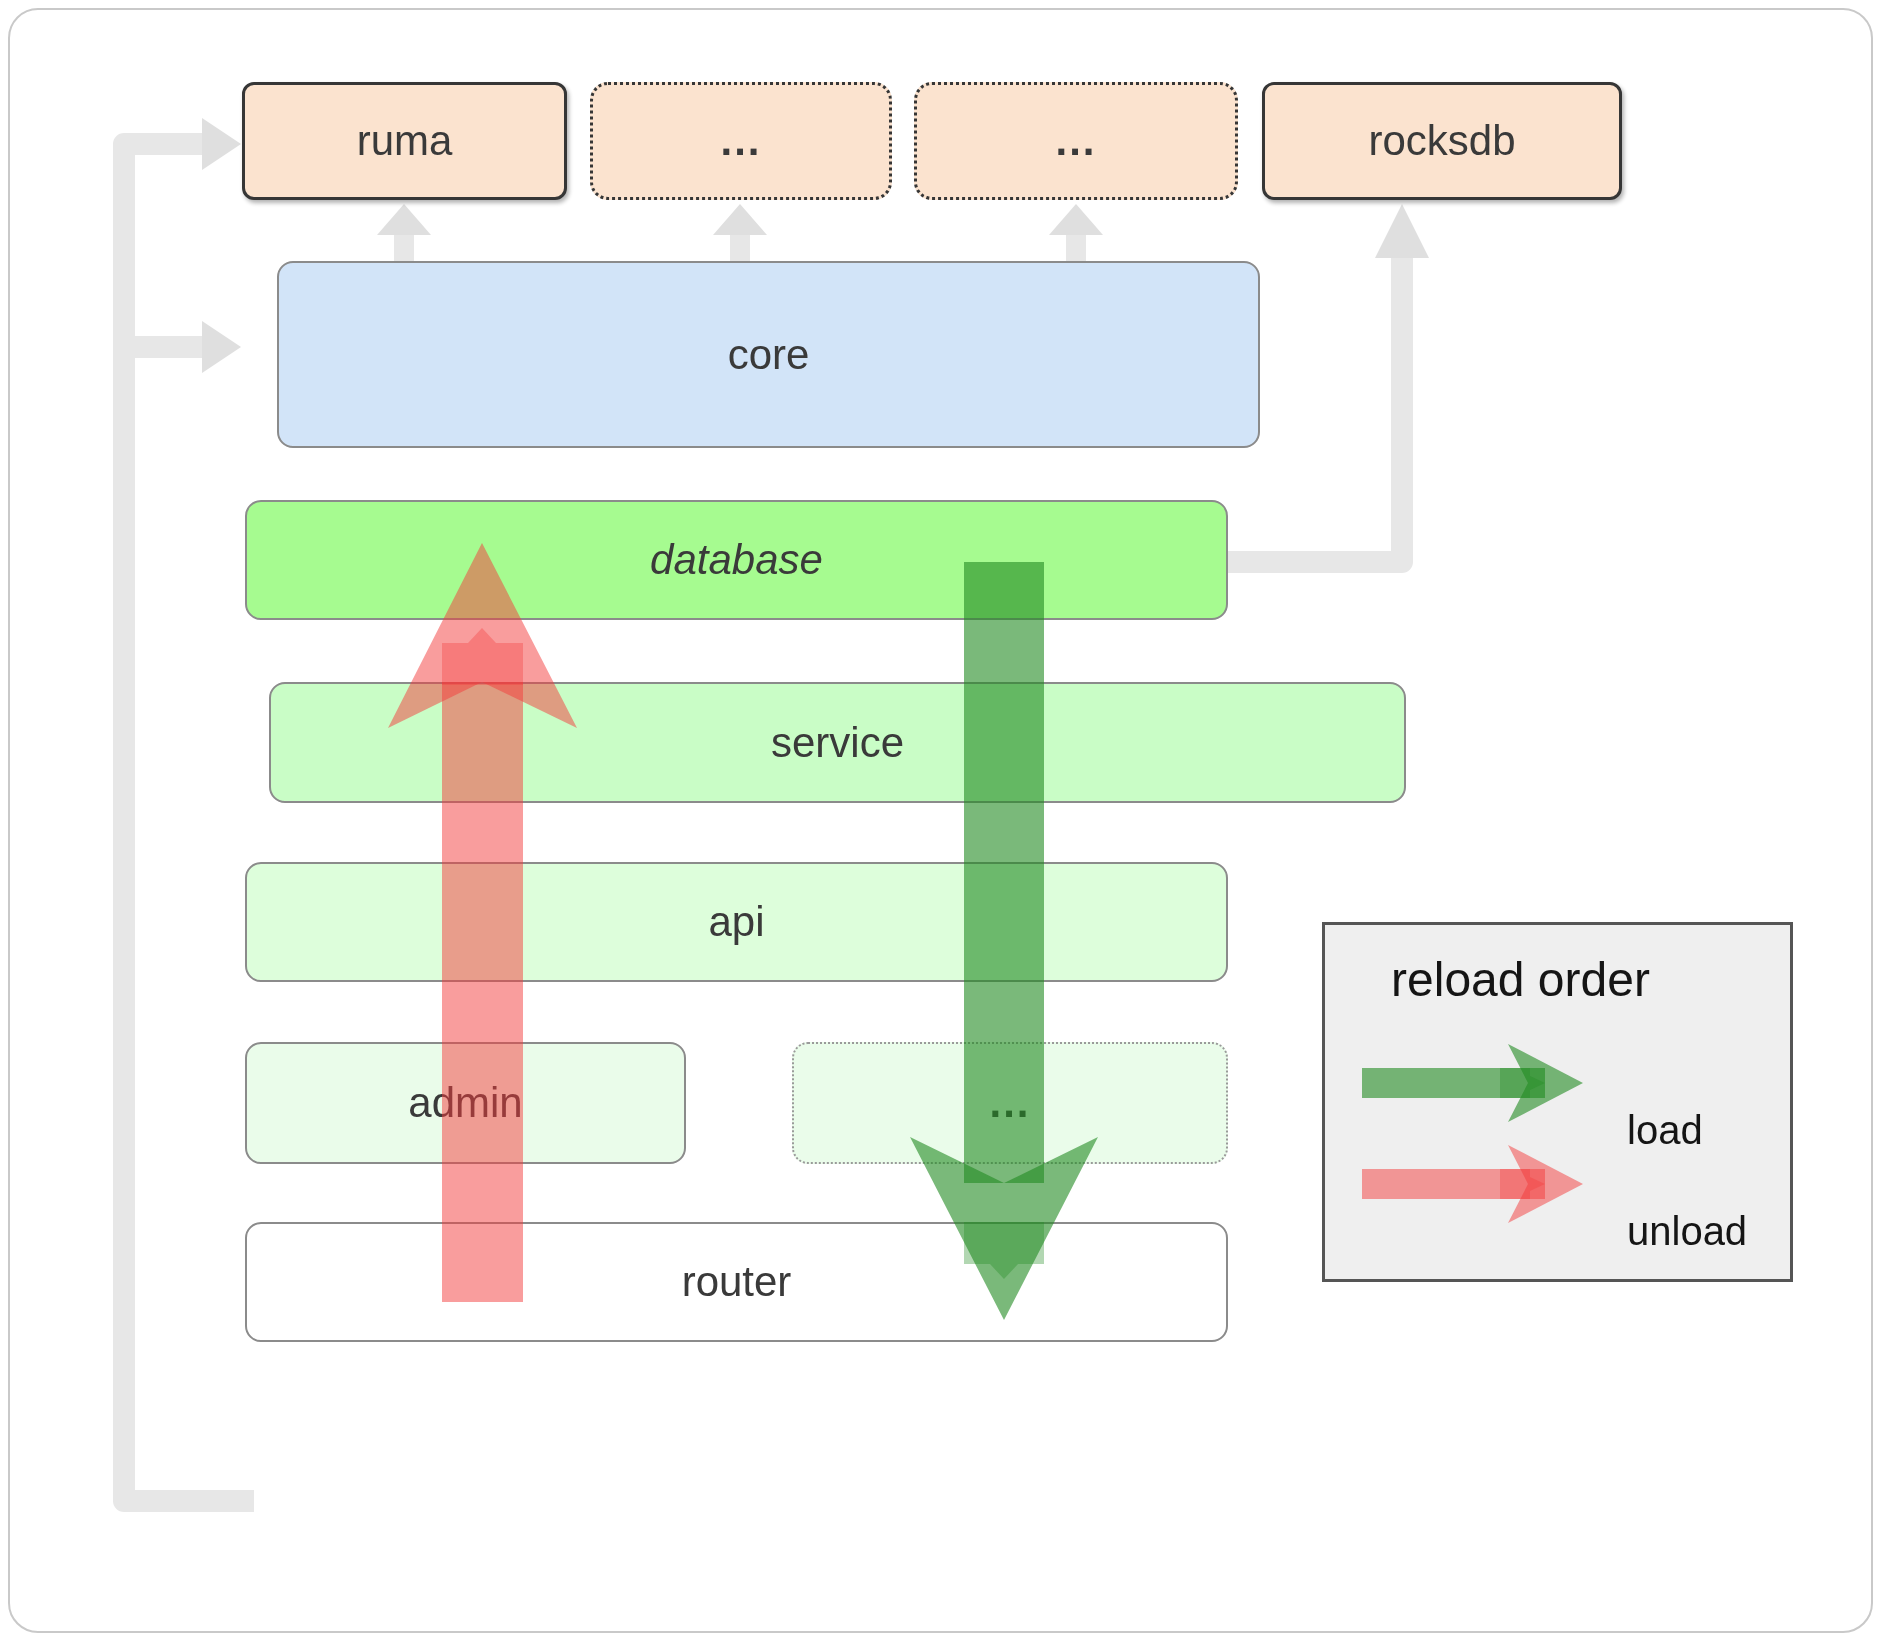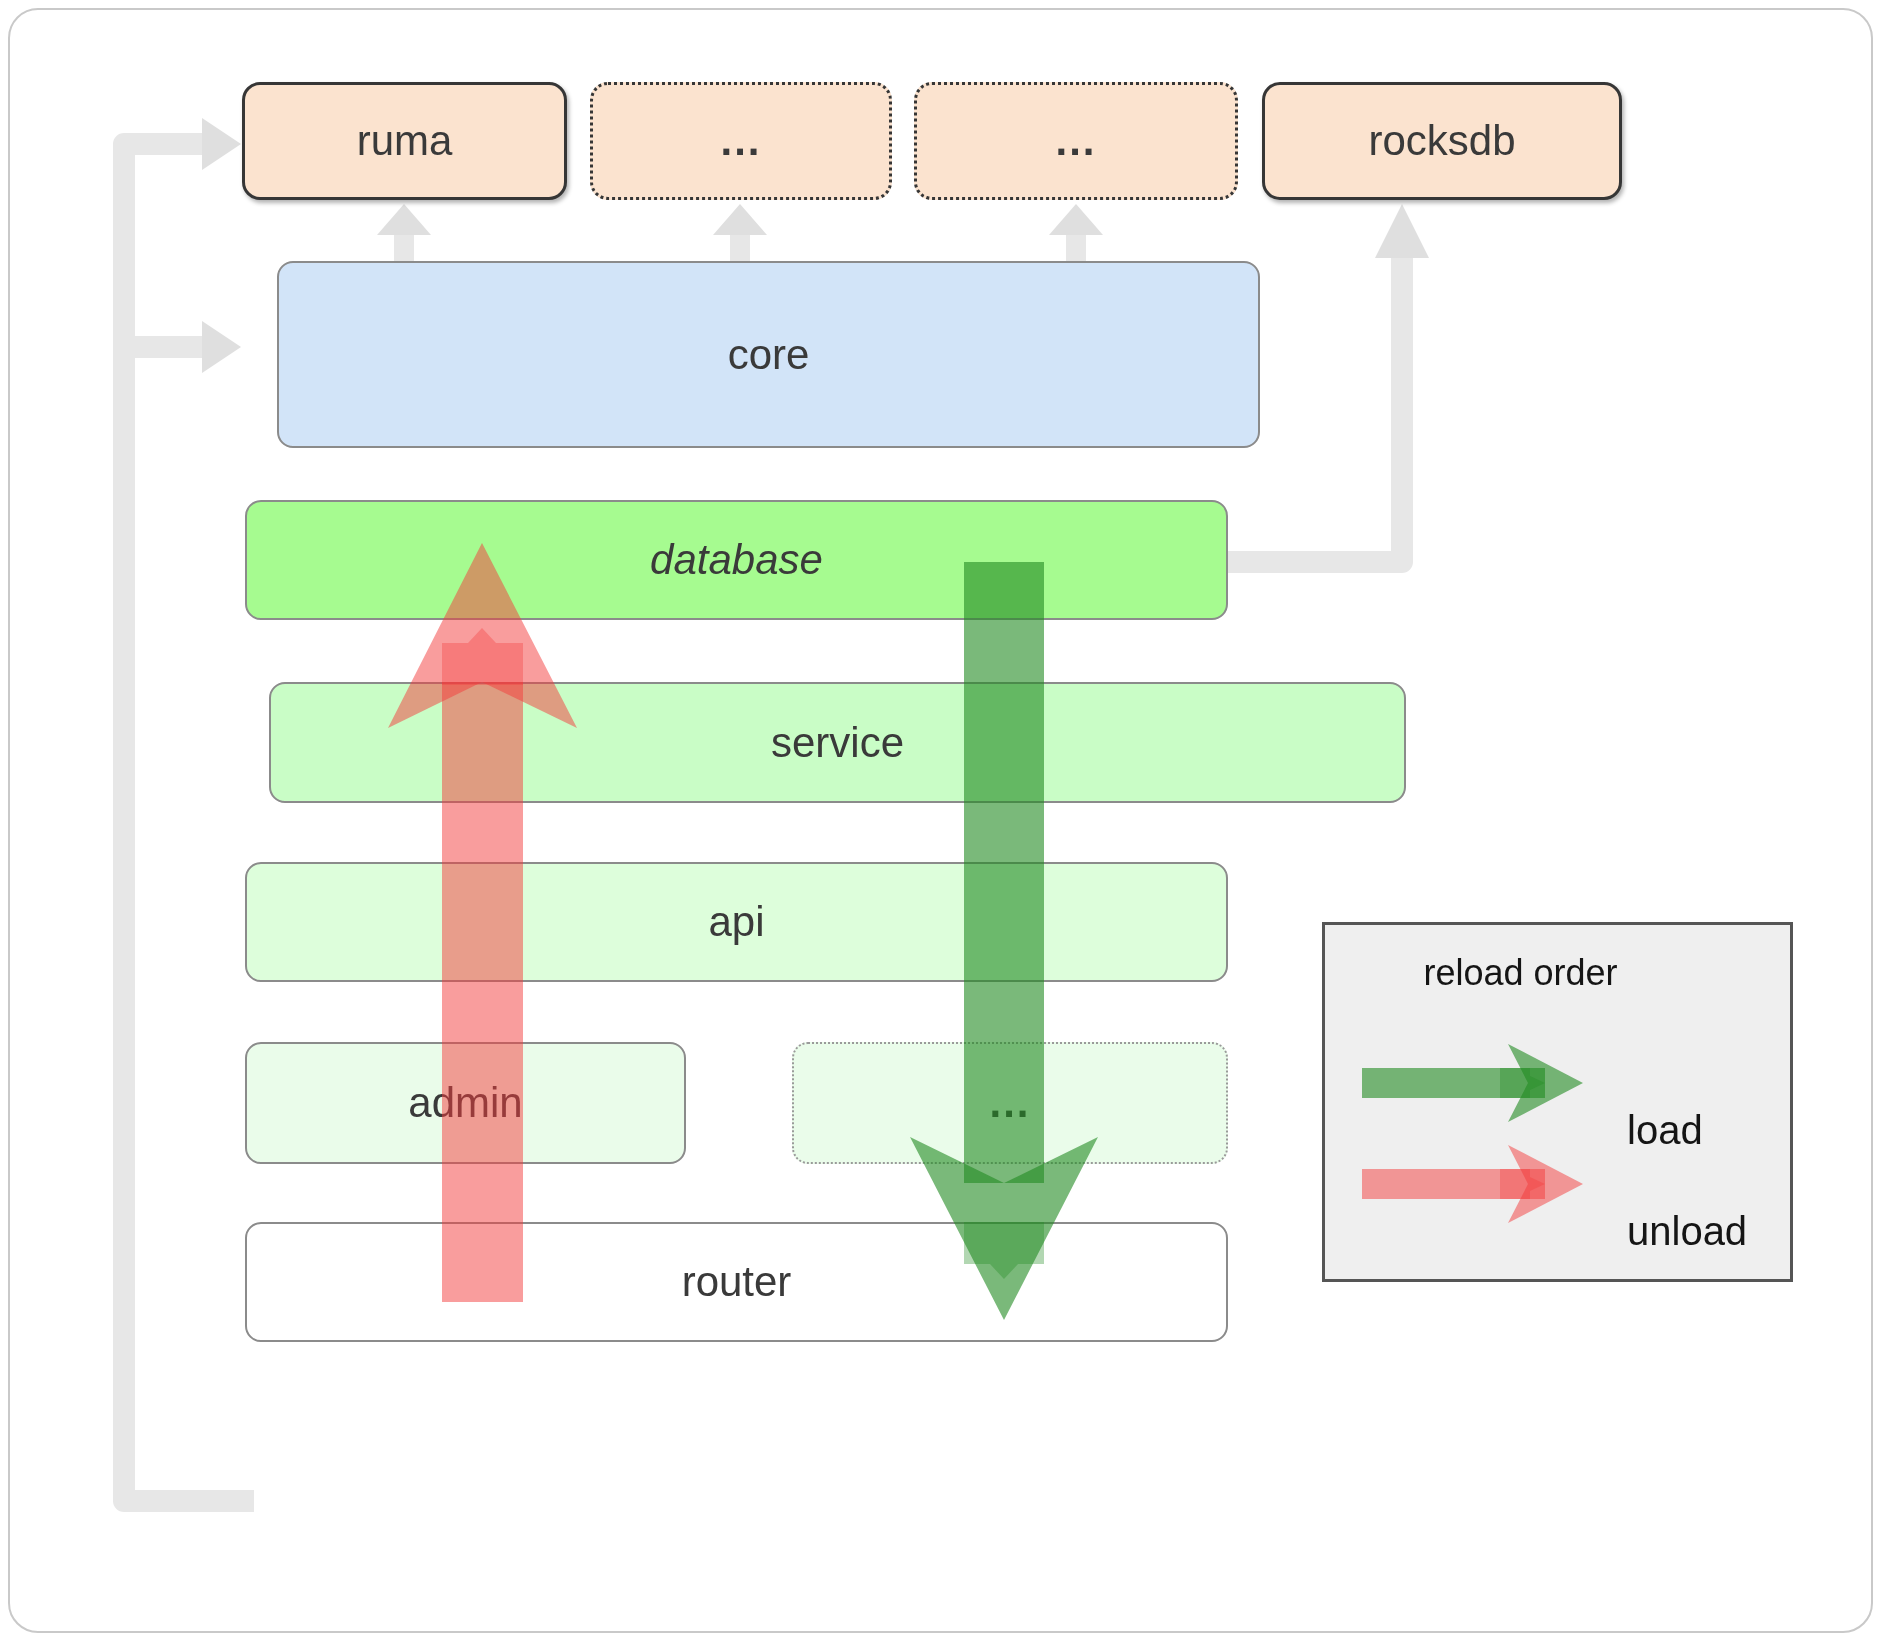--- a/index.html
+++ b/index.html
@@ -10,21 +10,21 @@
   }
   .outer-frame{
     position:absolute;left:8px;top:8px;width:1861px;height:1621px;
     border:2px solid var(--outer_border);border-radius:30px;
   }
   svg.layer{position:absolute;left:0;top:0;pointer-events:none;}
   .box{
     position:absolute;display:flex;align-items:center;justify-content:center;
     box-sizing:border-box;font-size:42px;color:var(--label_text);
   }
-  .solid-dark{border:3px solid var(--dark_border);border-radius:18px;
+  .solid-dark{border:3px solid var(--dark_border);border-radius:12px;
     box-shadow:2px 3px 4px rgba(0,0,0,0.30);justify-content:center;}
   .dotted-dark{border:3px dotted var(--dark_border);border-radius:18px;}
   .gray-edge{border:2px solid var(--gray_border);border-radius:16px;}
   .dotted-gray{border:2px dotted var(--faint_border);border-radius:16px;}
   #node-ruma    {left:242px;top:82px;width:325px;height:118px;background:var(--peach_fill);}
   #node-e1      {left:590px;top:82px;width:302px;height:118px;background:var(--peach_fill);}
   #node-e2      {left:914px;top:82px;width:324px;height:118px;background:var(--peach_fill);}
   #node-rocksdb {left:1262px;top:82px;width:360px;height:118px;background:var(--peach_fill);}
   #node-core    {left:245px;top:261px;width:983px;height:187px;background:var(--blue_fill);margin-left:32px;}
   #node-database{left:245px;top:500px;width:983px;height:120px;background:var(--database_fill);font-style:italic;}
@@ -38,21 +38,21 @@
     border:3px solid #14161a;border-radius:20px;color:var(--conduwuit_text);
     box-shadow:2px 3px 4px rgba(0,0,0,0.35);
   }
   .dots{font-weight:700;letter-spacing:2px;}
   #legend-box{
     position:absolute;left:1322px;top:922px;width:471px;height:360px;
     box-sizing:border-box;background:var(--legend_bg);border:3px solid var(--legend_border);
   }
   #legend-title{
     position:absolute;left:1322px;top:952px;width:397px;text-align:center;
-    font-size:36px;color:var(--legend_text);
+    font-size:48px;color:var(--legend_text);
   }
   .legend-item-label{
     position:absolute;transform:translateY(-50%);
     font-size:40px;color:var(--legend_text);margin-top:47px;
   }
   #legend-load-label{left:1627px;top:1083px;}
   #legend-unload-label{left:1627px;top:1184px;}
 </style>
 </head>
 <body>

